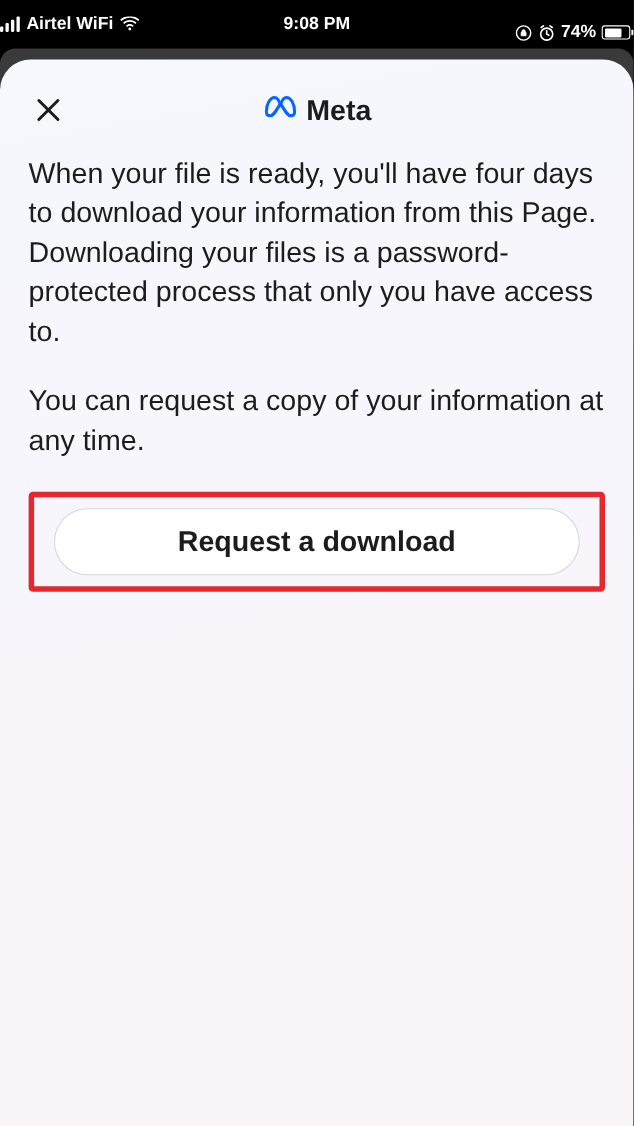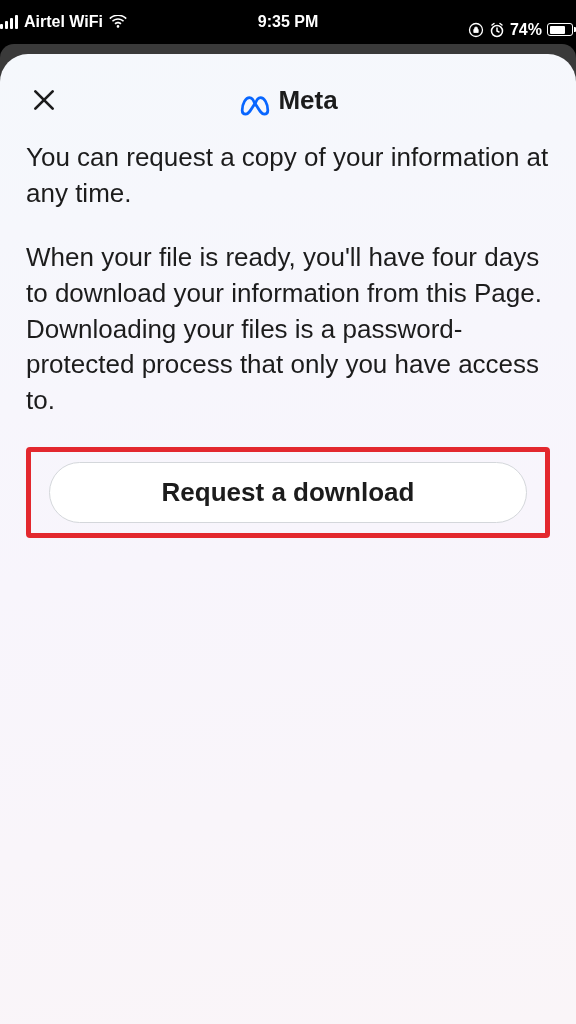--- a/index.html
+++ b/index.html
@@ -123,21 +123,21 @@
       align-items: center;
       justify-content: center;
       cursor: pointer;
     }
     .close-btn svg {
       width: 26px;
       height: 26px;
     }
     .meta-logo {
       display: flex;
-      align-items: flex-end;
+      align-items: flex-start;
       gap: 6px;
     }
     .meta-logo-text {
       font-size: 26px;
       font-weight: 700;
       color: #1c1c1c;
     }
     .meta-icon {
       width: 34px;
       height: 22px;
@@ -184,21 +184,21 @@
       <span></span>
         <span></span>
         <span></span>
         <span></span>
     </div>
     <span>Airtel WiFi</span>
     <svg class="wifi-icon" viewBox="0 0 20 16" fill="#fff">
       <path d="M10 14.5 c-0.8 0 -1.5 -0.7 -1.5 -1.5 s0.7 -1.5 1.5 -1.5 1.5 0.7 1.5 1.5 -0.7 1.5 -1.5 1.5z M6 9.5 c1.1 -1.1 2.5 -1.7 4 -1.7 s2.9 0.6 4 1.7 l-1.3 1.3 c-0.7 -0.7 -1.7 -1.1 -2.7 -1.1 s-2 0.4 -2.7 1.1z M3 6.5 c1.9 -1.9 4.4 -2.9 7 -2.9 s5.1 1 7 2.9 l-1.3 1.3 c-1.5 -1.5 -3.6 -2.4 -5.7 -2.4 s-4.2 0.9 -5.7 2.4z M0 3.5 c2.7 -2.7 6.2 -4.1 10 -4.1 s7.3 1.4 10 4.1 l-1.3 1.3 c-2.3 -2.3 -5.4 -3.6 -8.7 -3.6 s-6.4 1.3 -8.7 3.6z"></path>
     </svg>
   </div>
-  <div class="status-center">9:35 PM</div>
+  <div class="status-center">9:08 PM</div>
   <div class="status-right">
     <svg width="16" height="16" viewBox="0 0 16 16" fill="none" stroke="#fff" stroke-width="1.3">
       <circle cx="8" cy="8" r="6.5"></circle>
       <path d="M6.5 7.5 v-1 a1.5 1.5 0 0 1 3 0 v1 M5.8 7.5 h4.4 v3 h-4.4z" fill="#fff" stroke-width="0.8"></path>
     </svg>
     <svg width="16" height="16" viewBox="0 0 16 16" fill="#fff">
       <circle cx="8" cy="9" r="5.5" fill="none" stroke="#fff" stroke-width="1.5"></circle>
       <path d="M8 6v3l2 1" stroke="#fff" stroke-width="1.5" fill="none" stroke-linecap="round"></path>
       <path d="M3 3l2-1.5M13 3l-2-1.5" stroke="#fff" stroke-width="1.5" stroke-linecap="round"></path>
     </svg>
@@ -223,20 +223,20 @@
     </div>
     <div class="meta-logo">
       <svg class="meta-icon" viewBox="0 0 36 24" fill="none">
         <path d="M4 18 C4 10 8 4 12 4 C15 4 17 8 18 12 C19 8 21 4 24 4 C28 4 32 10 32 18 C32 21 30 22 28 22 C25 22 23 18 18 10 C13 18 11 22 8 22 C6 22 4 21 4 18 Z" stroke="#0866ff" stroke-width="3" fill="none" stroke-linejoin="round"></path>
       </svg>
       <span class="meta-logo-text">Meta</span>
     </div>
   </div>
 
 
+  <p class="body-text">When your file is ready, you'll have four days to download your information from this Page. Downloading your files is a password-protected process that only you have access to.</p>
+
   <p class="body-text">You can request a copy of your information at any time.</p>
-
-  <p class="body-text">When your file is ready, you'll have four days to download your information from this Page. Downloading your files is a password-protected process that only you have access to.</p>
 
   <div class="highlight-box">
     <button class="request-btn">Request a download</button>
   </div>
 </div>
 
 </body></html>

